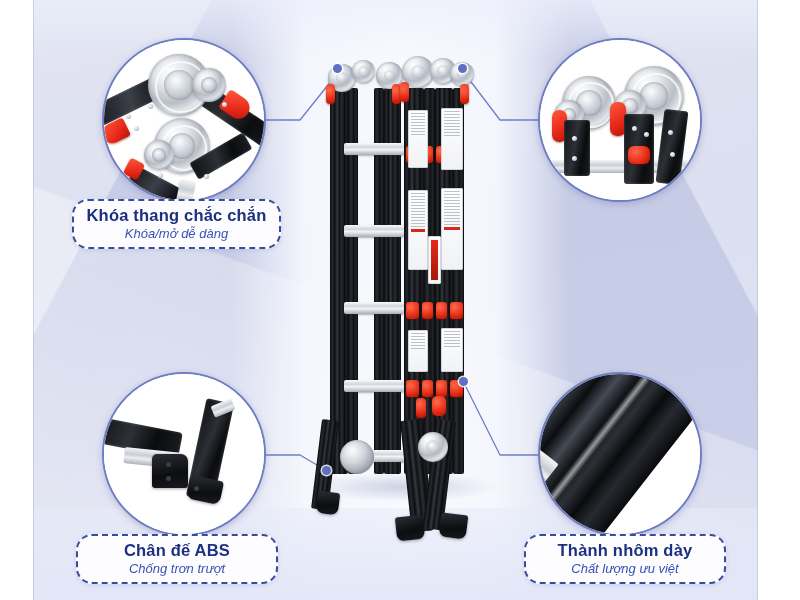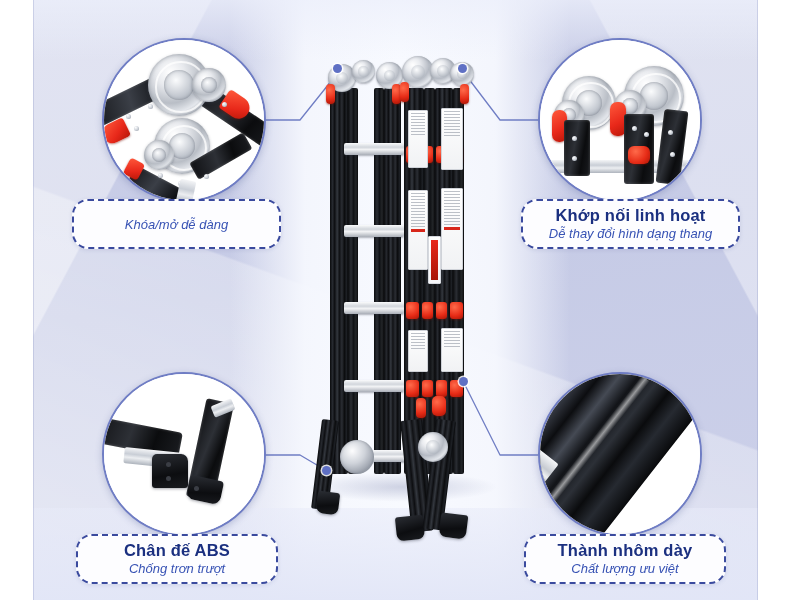--- a/index.html
+++ b/index.html
@@ -339,27 +339,24 @@
     <div class="redbtn" style="left:116px;top:358px;width:10px;height:20px;border-radius:4px"></div>
     <div class="redbtn" style="left:132px;top:356px;width:14px;height:20px;border-radius:5px"></div>
 
     <div class="dot" style="left:33px;top:24px"></div>
     <div class="dot" style="left:158px;top:24px"></div>
     <div class="dot" style="left:22px;top:426px"></div>
     <div class="dot" style="left:159px;top:337px"></div>
   </div>
 
   <div class="labelbox" style="left:72px;top:199px;width:205px;height:46px">
+    <div class="t">Khóa thang chắc chắn</div>
     <div class="s">Khóa/mở dễ dàng</div>
   </div>
 
-  <div class="labelbox" style="left:521px;top:199px;width:215px;height:46px">
-    <div class="t">Khớp nối linh hoạt</div>
-    <div class="s">Dễ thay đổi hình dạng thang</div>
-  </div>
 
   <div class="labelbox" style="left:524px;top:534px;width:198px;height:46px">
     <div class="t">Thành nhôm dày</div>
     <div class="s">Chất lượng ưu việt</div>
   </div>
 
   <div class="labelbox" style="left:76px;top:534px;width:198px;height:46px">
     <div class="t">Chân đế ABS</div>
     <div class="s">Chống trơn trượt</div>
   </div>

